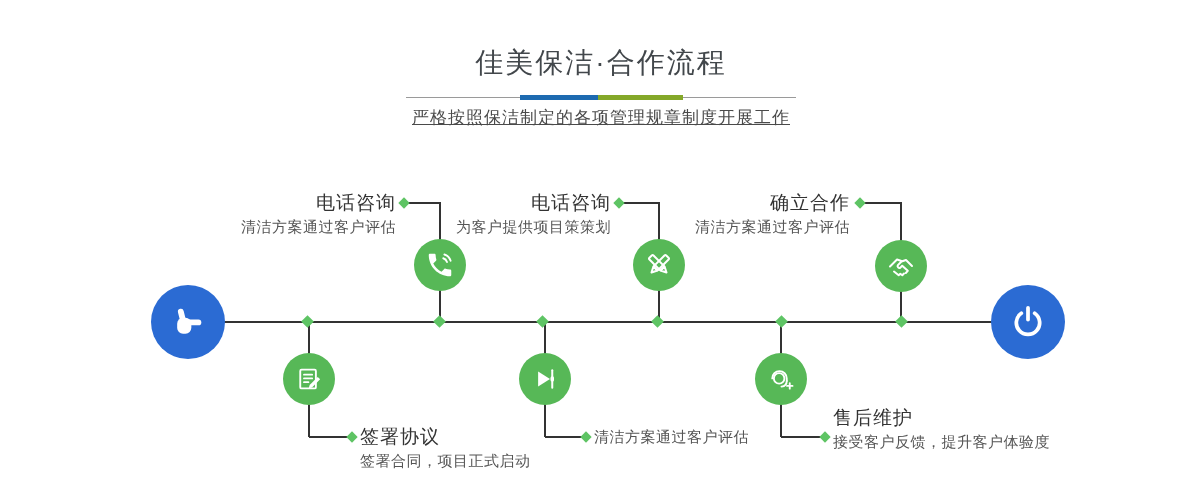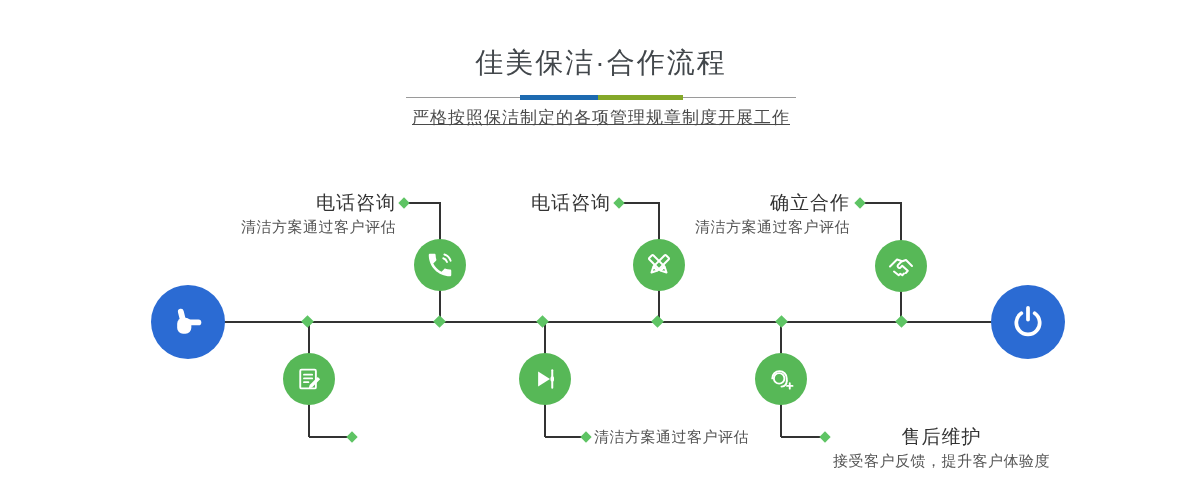--- a/index.html
+++ b/index.html
@@ -54,21 +54,21 @@
   .n-start{left:151px;top:285px;} .n-end{left:991px;top:285px;}
   .node svg{display:block;}
 
   
   .label{position:absolute;}
   .label .step-title{font-size:19px;font-weight:normal;color:var(--step-title);
     line-height:24px;letter-spacing:1px;}
   .label .step-desc{font-size:15px;color:var(--step-desc);line-height:23px;letter-spacing:.5px;}
   .label.r{text-align:right;}
   .lab-t1{top:191px;right:806px;} .lab-t2{top:191px;right:591px;} .lab-t3{top:191px;right:352px;}
-  .lab-b1{top:425px;left:360px;} .lab-b2{top:425px;left:594px;} .lab-b3{top:425px;left:833px;text-align:center;}
+  .lab-b1{top:425px;left:360px;} .lab-b2{top:425px;left:594px;} .lab-b3{top:406px;left:833px;}
 </style>
 </head>
 <body>
 
 <div class="canvas">
 
   <div class="page-title">佳美保洁·合作流程</div>
   <div class="divider">
     <div class="thin"></div>
     <div class="seg blue"></div>
@@ -166,26 +166,31 @@
       <path d="M16.8 17.5h4.4M19 15.3v4.4"></path>
     </svg>
   </div>
 
   <div class="label r lab-t1">
     <div class="step-title">电话咨询</div>
     <div class="step-desc">清洁方案通过客户评估</div>
   </div>
   <div class="label r lab-t2">
     <div class="step-title">电话咨询</div>
+    <div class="step-desc">为客户提供项目策策划</div>
   </div>
   <div class="label r lab-t3">
     <div class="step-title">确立合作</div>
     <div class="step-desc">清洁方案通过客户评估</div>
   </div>
 
+  <div class="label lab-b1">
+    <div class="step-title">签署协议</div>
+    <div class="step-desc">签署合同，项目正式启动</div>
+  </div>
   <div class="label lab-b2">
     <div class="step-desc">清洁方案通过客户评估</div>
   </div>
   <div class="label lab-b3">
     <div class="step-title">售后维护</div>
     <div class="step-desc">接受客户反馈，提升客户体验度</div>
   </div>
 
 </div>
 

